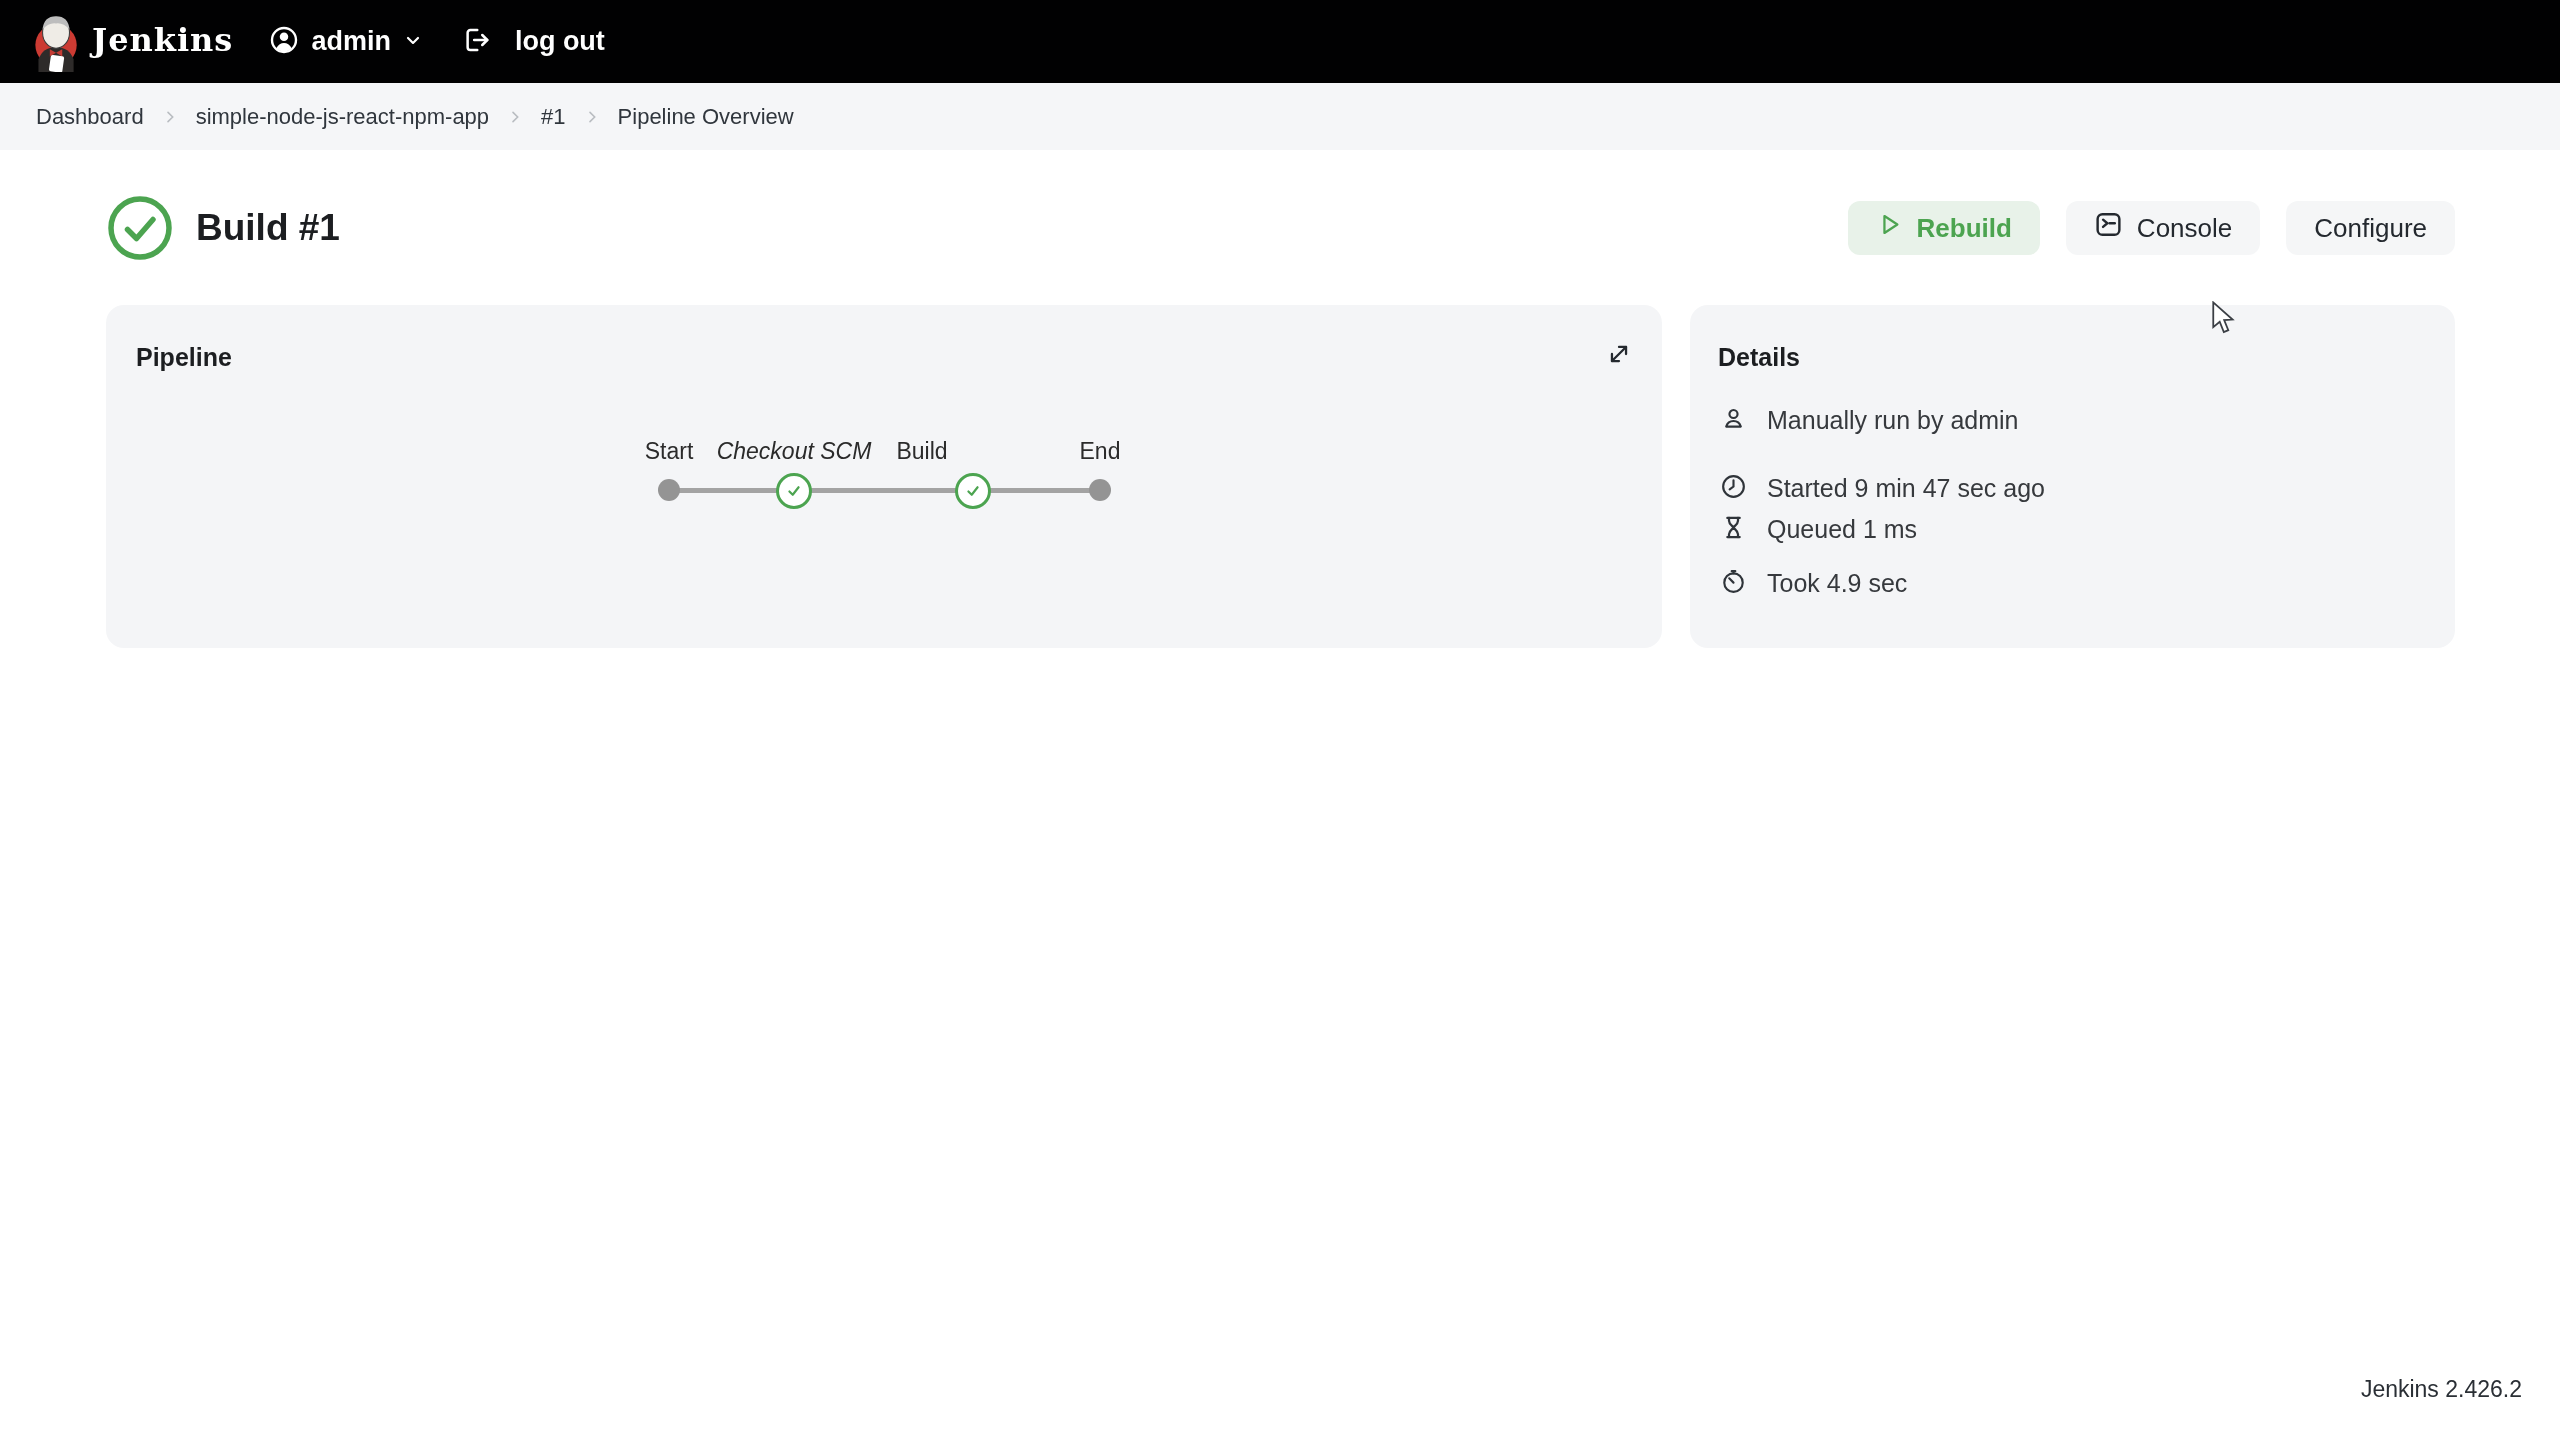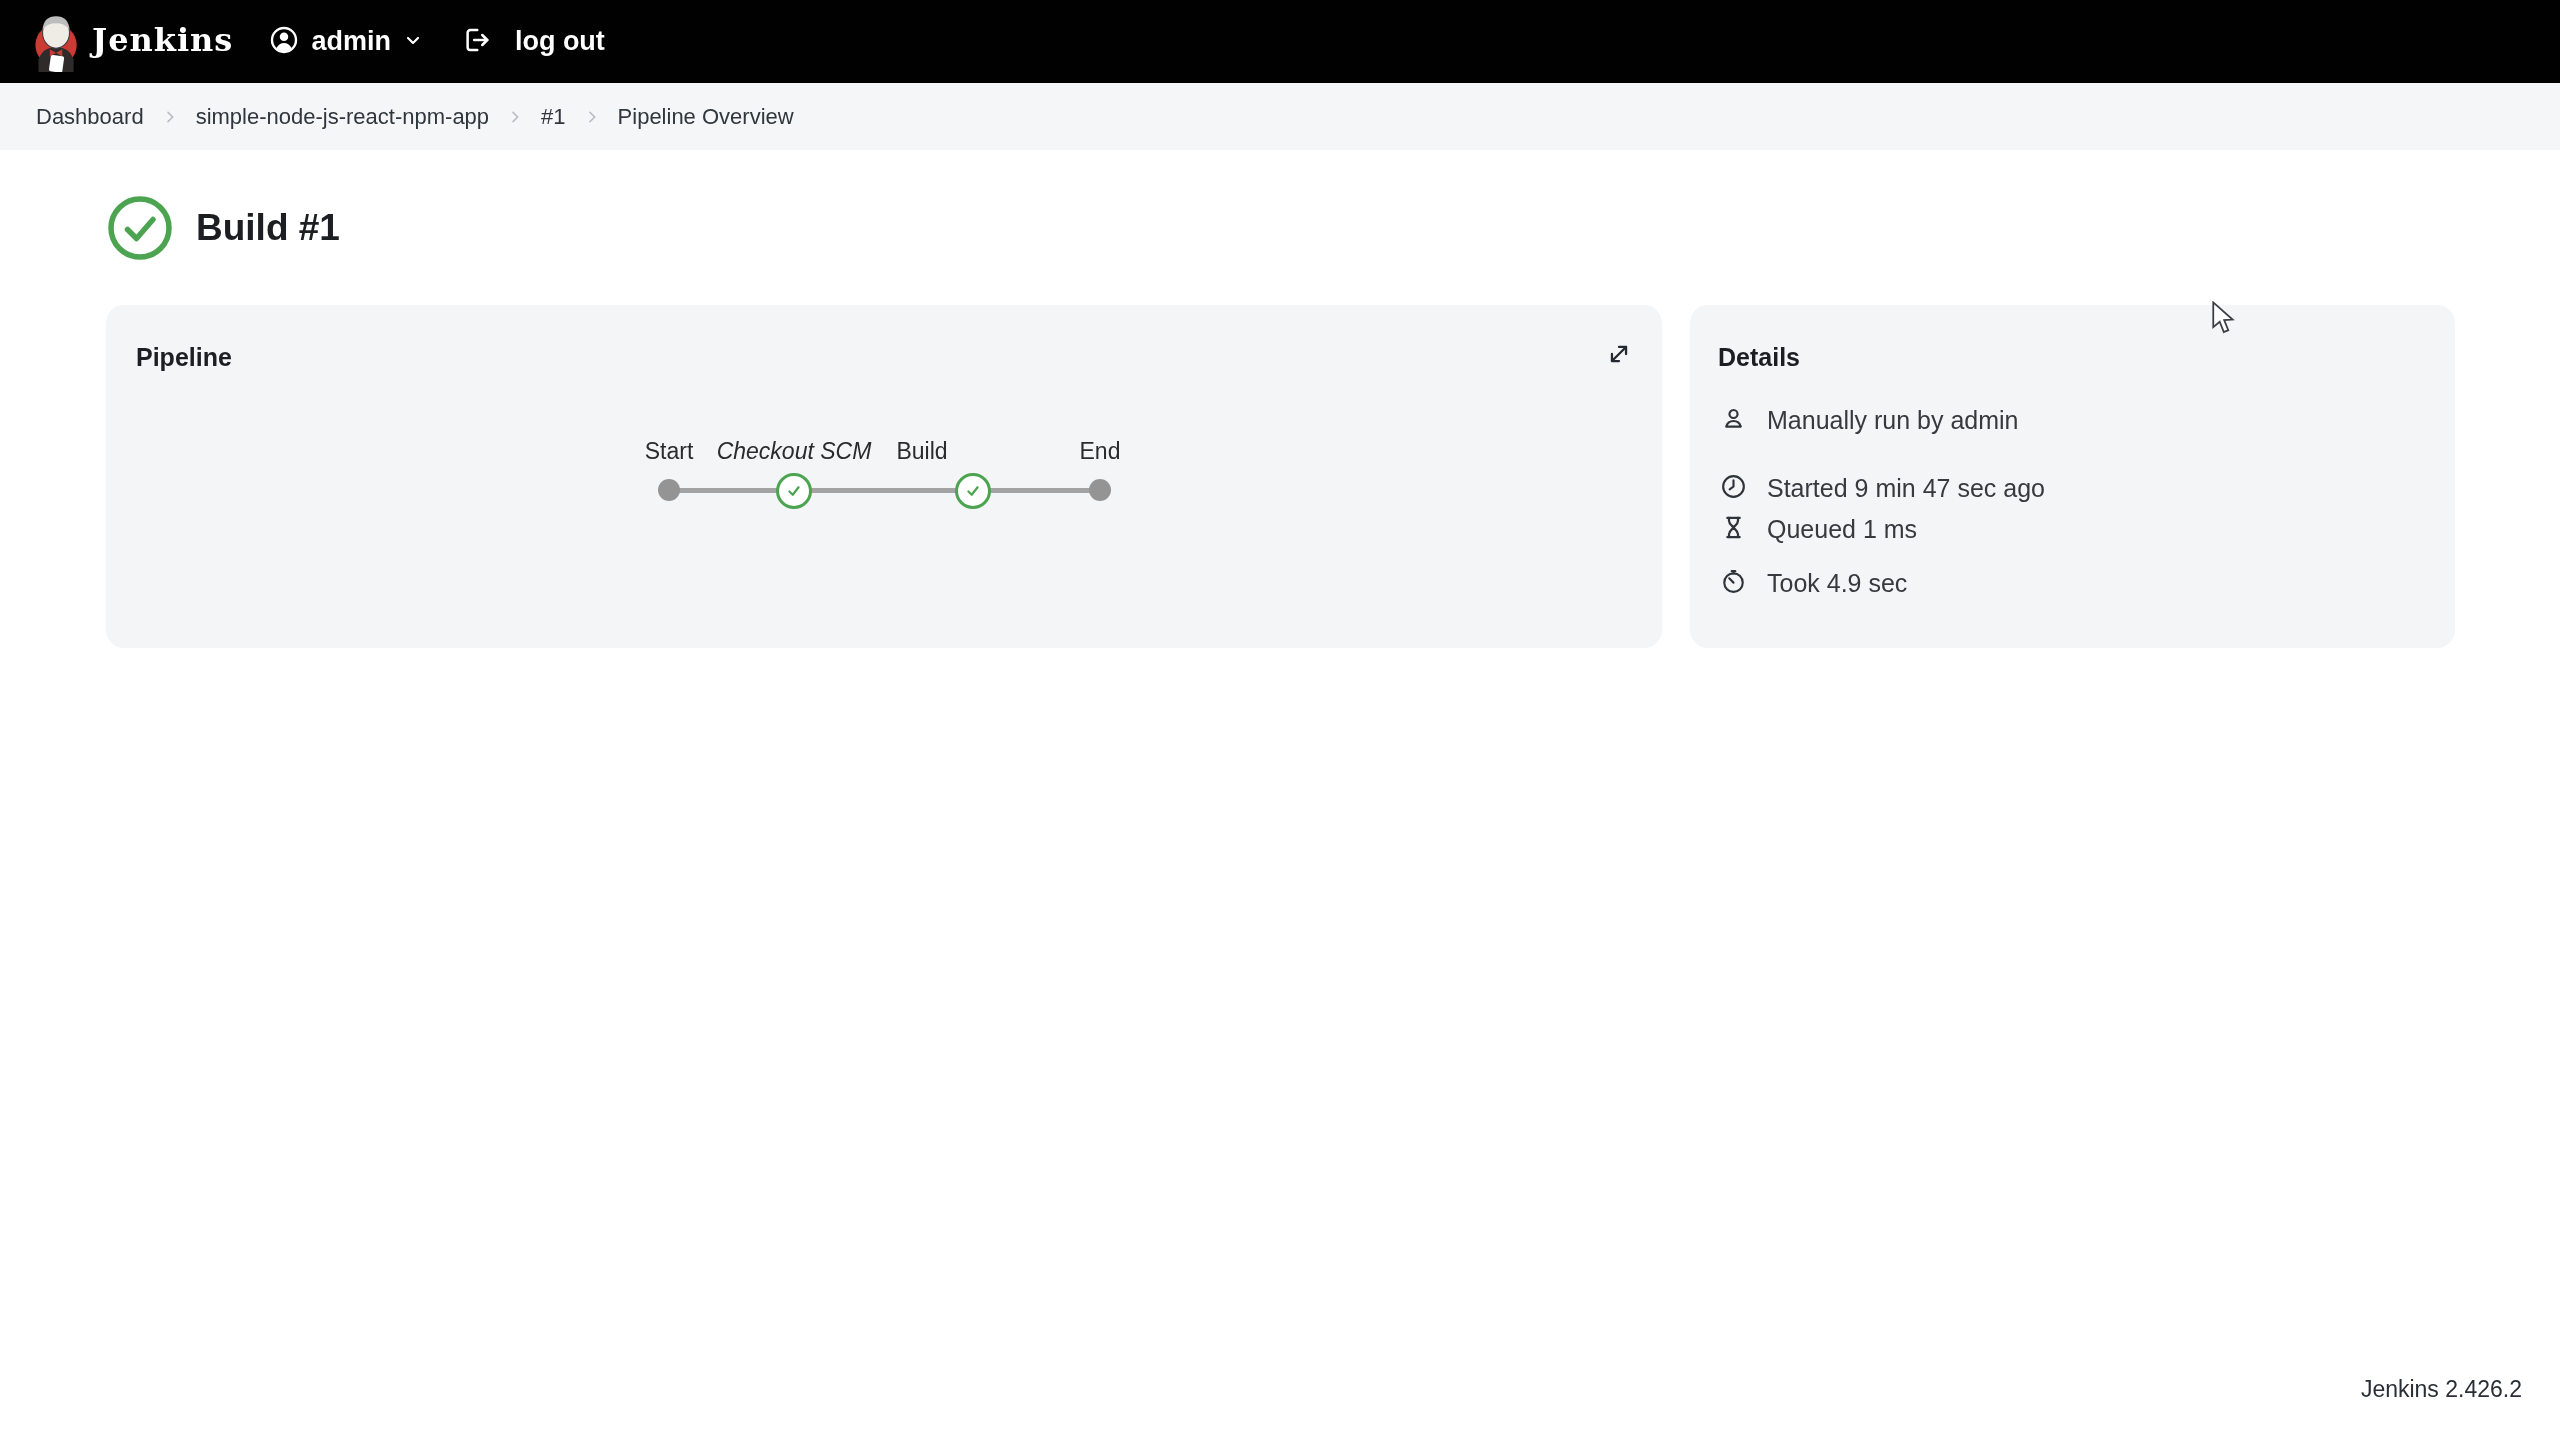--- a/index.html
+++ b/index.html
@@ -149,20 +149,43 @@
 
 <div class="header-row">
   <span class="build-status">
     <svg width="68" height="68" viewBox="0 0 68 68" fill="none">
       <circle cx="34" cy="34" r="29" stroke="var(--success-green,#4ca450)" stroke-width="5.5" fill="#ffffff"></circle>
       <polyline points="21.5 35.5 30.5 44.5 47 25.5" stroke="var(--success-green,#4ca450)" stroke-width="5.5" stroke-linecap="round" stroke-linejoin="round"></polyline>
     </svg>
   </span>
   <h1 class="page-title">Build #1</h1>
 
+  <div class="actions">
+    <button class="btn btn-rebuild">
+      <span>
+        <svg width="27" height="27" viewBox="0 0 24 24" fill="none" stroke="currentColor" stroke-width="2" stroke-linejoin="round">
+          <path d="M7.5 4.5 L19 12 L7.5 19.5 Z"></path>
+        </svg>
+      </span>
+      <span>Rebuild</span>
+    </button>
+    <button class="btn btn-plain">
+      <span>
+        <svg width="29" height="29" viewBox="0 0 24 24" fill="none" stroke="currentColor" stroke-width="2" stroke-linecap="round" stroke-linejoin="round">
+          <rect x="3" y="3.5" width="18" height="17" rx="4"></rect>
+          <polyline points="7.5 8 11 11 7.5 14"></polyline>
+          <line x1="12.8" y1="11" x2="17.2" y2="11"></line>
+        </svg>
+      </span>
+      <span>Console</span>
+    </button>
+    <button class="btn btn-plain">
+      <span>Configure</span>
+    </button>
+  </div>
 </div>
 
 <div class="card card-pipeline">
   <div class="card-heading">Pipeline</div>
   <span class="expand-btn">
     <svg width="26" height="26" viewBox="0 0 24 24" fill="none" stroke="currentColor" stroke-width="2.1" stroke-linecap="round" stroke-linejoin="round">
       <line x1="5.5" y1="18.5" x2="18.5" y2="5.5"></line>
       <polyline points="12 5.5 18.5 5.5 18.5 12"></polyline>
       <polyline points="5.5 12 5.5 18.5 12 18.5"></polyline>
     </svg>

